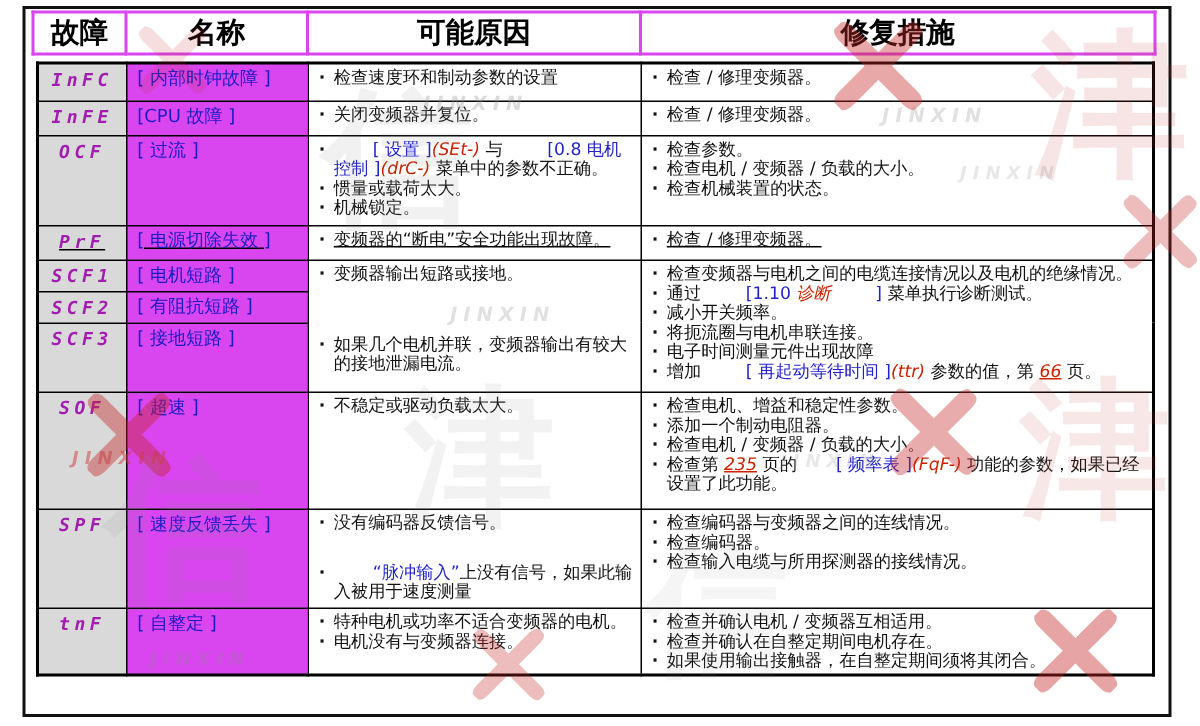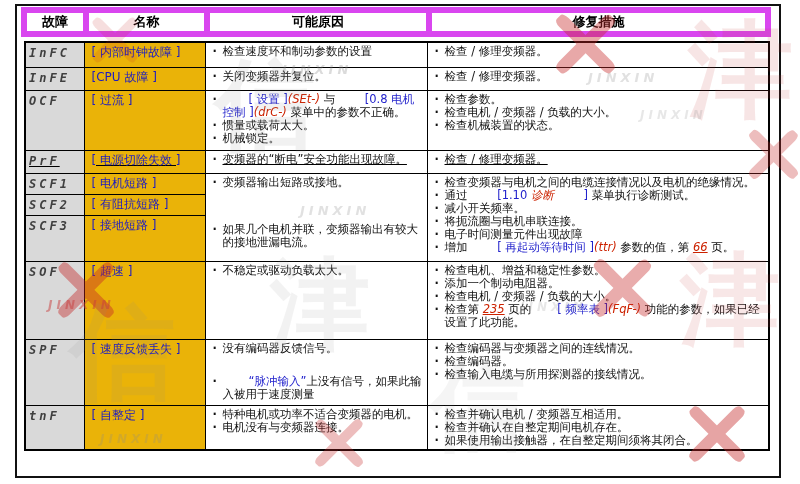--- a/index.html
+++ b/index.html
@@ -12,40 +12,40 @@
     position:absolute;left:15px;top:4px;width:762px;height:470px;
     border:2px solid #111;
   }
   
   table{border-collapse:collapse;table-layout:fixed;}
   .header-table{
     position:absolute;left:21px;top:7px;width:750px;height:30px;
     border:2px solid #000;background:#fff;
   }
   .header-table th{
-    border:6px solid #d946ef;font-size:13px;font-weight:bold;color:#000;
+    border:2px solid #d946ef;font-size:19px;font-weight:bold;color:#000;
     text-align:center;vertical-align:middle;padding:0;
   }
   
   .body-table{
     position:absolute;left:24px;top:41px;width:746px;
     border:2px solid #000;background:#fff;
   }
   .body-table td{
     border:1px solid #000;vertical-align:top;padding:2px 3px;
     font-size:11.5px;line-height:13px;color:#111;
   }
   td.code-cell{
-    background:#d9d9d9;padding-top:4px;
+    background:#d9d9d9;text-align:center;padding-top:4px;
     font-family:"DejaVu Sans Mono","Liberation Mono",monospace;
     font-style:italic;font-weight:bold;font-size:12px;letter-spacing:3px;
-    color:#404040;
+    color:#a21caf;
   }
   td.name-cell{
-    background:#eab308;color:#1b1bc4;font-size:12px;padding-left:7px;padding-top:3px;
+    background:#d946ef;color:#1b1bc4;font-size:12px;padding-left:7px;padding-top:3px;
   }
   td.cause-cell,td.repair-cell{background:#fff;padding-left:5px;}
   .b{position:relative;padding-left:12px;}
   .b .dot{position:absolute;left:2px;top:0;font-weight:bold;color:#111;}
   .c-blue{color:#2222cc;margin-left:26px;}
   .c-red{color:#cc2200;font-style:italic;}
   .u{text-decoration:underline;margin-top:30px;}
   
   .watermark{position:absolute;left:0;top:0;width:800px;height:484px;pointer-events:none;z-index:6;}
   .wm-x{position:absolute;}

